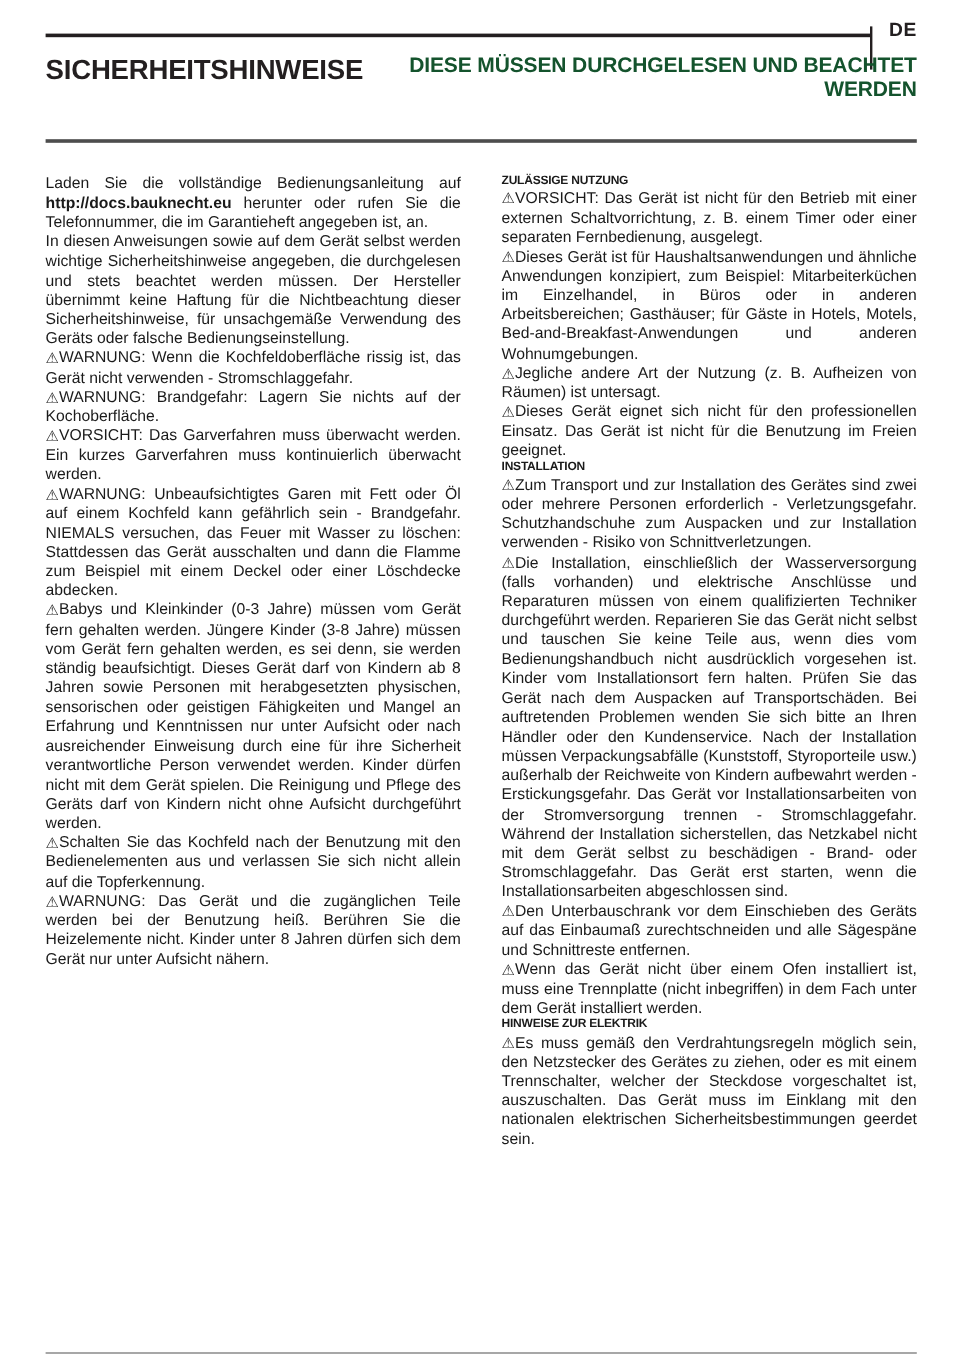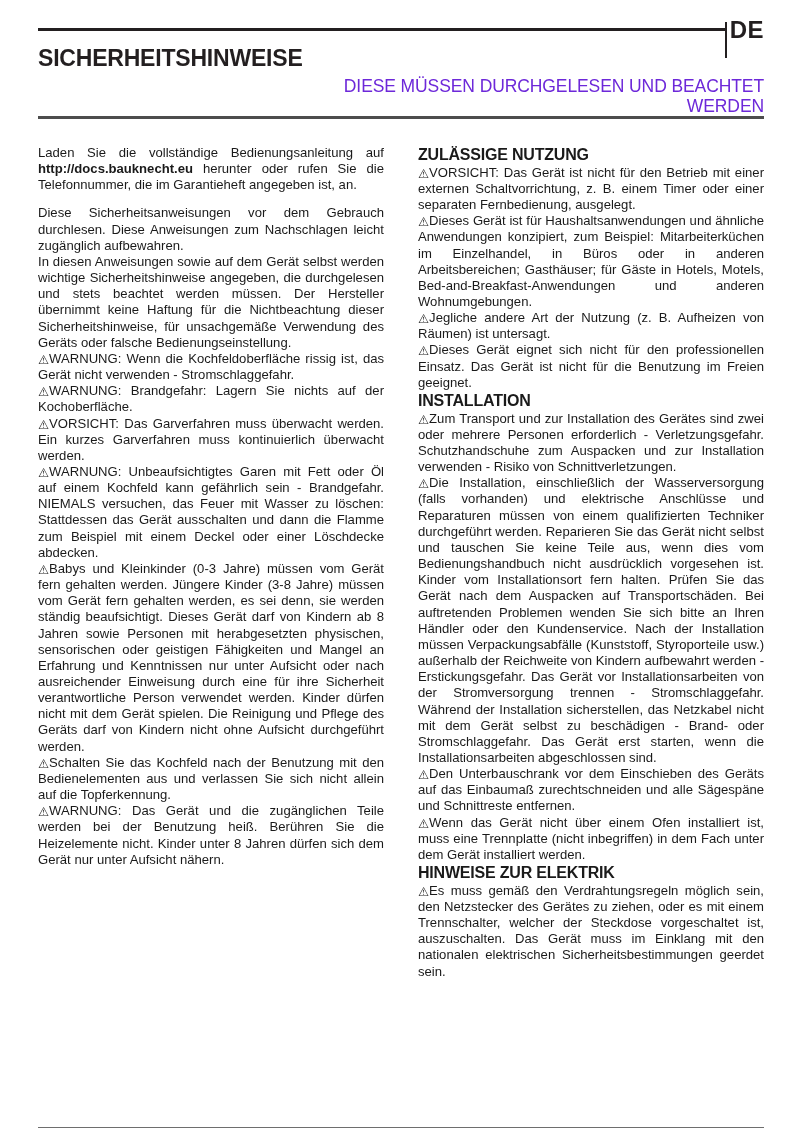--- a/index.html
+++ b/index.html
@@ -43,21 +43,21 @@
     left: 687px;
     top: 0px;
     width: 2px;
     height: 36px;
     background: #231f20;
   }
   .lang-code {
     position: absolute;
     right: 0;
     top: -4px;
-    font-size: 24px;
+    font-size: 16px;
     font-weight: bold;
     letter-spacing: 0.5px;
     line-height: 1;
     color: #231f20;
   }
   .header-titles {
     position: absolute;
     left: 0;
     right: 0;
     top: 22px;
@@ -68,27 +68,26 @@
   .title-main {
     font-size: 23px;
     font-weight: bold;
     letter-spacing: -0.2px;
     color: #231f20;
     white-space: nowrap;
     padding-top: 1px;
   }
   .title-sub {
     font-size: 17.5px;
-    font-weight: normal;
-    color: #6d28d9;
+    font-weight: bold;
+    color: #14532d;
     text-align: right;
     line-height: 1.16;
     max-width: 470px;
     letter-spacing: -0.1px;
-    margin-top: 32px;
   }
   .header-rule-bottom {
     position: absolute;
     left: 0;
     right: 0;
     top: 94px;
     height: 2.5px;
     background: #4d4d4d;
   }
 
@@ -110,21 +109,21 @@
   .col p {
     margin: 0;
     text-align: justify;
     text-justify: inter-word;
     hyphens: none;
   }
   .gap-para { margin-top: 12px !important; }
 
   .section-head {
     font-weight: bold;
-    font-size: 16px;
+    font-size: 10px;
     letter-spacing: -0.2px;
     text-align: left !important;
   }
   .bold { font-weight: bold; }
 
   .warn-glyph {
     font-family: "DejaVu Sans", sans-serif;
     font-size: 12.4px;
     line-height: 1;
     display: inline-block;
@@ -156,21 +155,20 @@
     </div>
     <div class="header-rule-bottom"></div>
   </div>
 
   <div class="columns">
 
     <div class="col">
 
       <p><span>Laden Sie die vollständige Bedienungsanleitung auf </span><span class="bold">http://docs.bauknecht.eu</span><span> herunter oder rufen Sie die Telefonnummer, die im Garantieheft angegeben ist, an.</span></p>
 
-      <p class="gap-para">Diese Sicherheitsanweisungen vor dem Gebrauch durchlesen. Diese Anweisungen zum Nachschlagen leicht zugänglich aufbewahren.</p>
       <p>In diesen Anweisungen sowie auf dem Gerät selbst werden wichtige Sicherheitshinweise angegeben, die durchgelesen und stets beachtet werden müssen. Der Hersteller übernimmt keine Haftung für die Nichtbeachtung dieser Sicherheitshinweise, für unsachgemäße Verwendung des Geräts oder falsche Bedienungseinstellung.</p>
 
       <p><span class="warn-glyph">⚠</span><span>WARNUNG: Wenn die Kochfeldoberfläche rissig ist, das Gerät nicht verwenden - Stromschlaggefahr.</span></p>
       <p><span class="warn-glyph">⚠</span><span>WARNUNG: Brandgefahr: Lagern Sie nichts auf der Kochoberfläche.</span></p>
       <p><span class="warn-glyph">⚠</span><span>VORSICHT: Das Garverfahren muss überwacht werden. Ein kurzes Garverfahren muss kontinuierlich überwacht werden.</span></p>
       <p><span class="warn-glyph">⚠</span><span>WARNUNG: Unbeaufsichtigtes Garen mit Fett oder Öl auf einem Kochfeld kann gefährlich sein - Brandgefahr. NIEMALS versuchen, das Feuer mit Wasser zu löschen: Stattdessen das Gerät ausschalten und dann die Flamme zum Beispiel mit einem Deckel oder einer Löschdecke abdecken.</span></p>
       <p><span class="warn-glyph">⚠</span><span>Babys und Kleinkinder (0-3 Jahre) müssen vom Gerät fern gehalten werden. Jüngere Kinder (3-8 Jahre) müssen vom Gerät fern gehalten werden, es sei denn, sie werden ständig beaufsichtigt. Dieses Gerät darf von Kindern ab 8 Jahren sowie Personen mit herabgesetzten physischen, sensorischen oder geistigen Fähigkeiten und Mangel an Erfahrung und Kenntnissen nur unter Aufsicht oder nach ausreichender Einweisung durch eine für ihre Sicherheit verantwortliche Person verwendet werden. Kinder dürfen nicht mit dem Gerät spielen. Die Reinigung und Pflege des Geräts darf von Kindern nicht ohne Aufsicht durchgeführt werden.</span></p>
       <p><span class="warn-glyph">⚠</span><span>Schalten Sie das Kochfeld nach der Benutzung mit den Bedienelementen aus und verlassen Sie sich nicht allein auf die Topferkennung.</span></p>
       <p><span class="warn-glyph">⚠</span><span>WARNUNG: Das Gerät und die zugänglichen Teile werden bei der Benutzung heiß. Berühren Sie die Heizelemente nicht. Kinder unter 8 Jahren dürfen sich dem Gerät nur unter Aufsicht nähern.</span></p>
 

